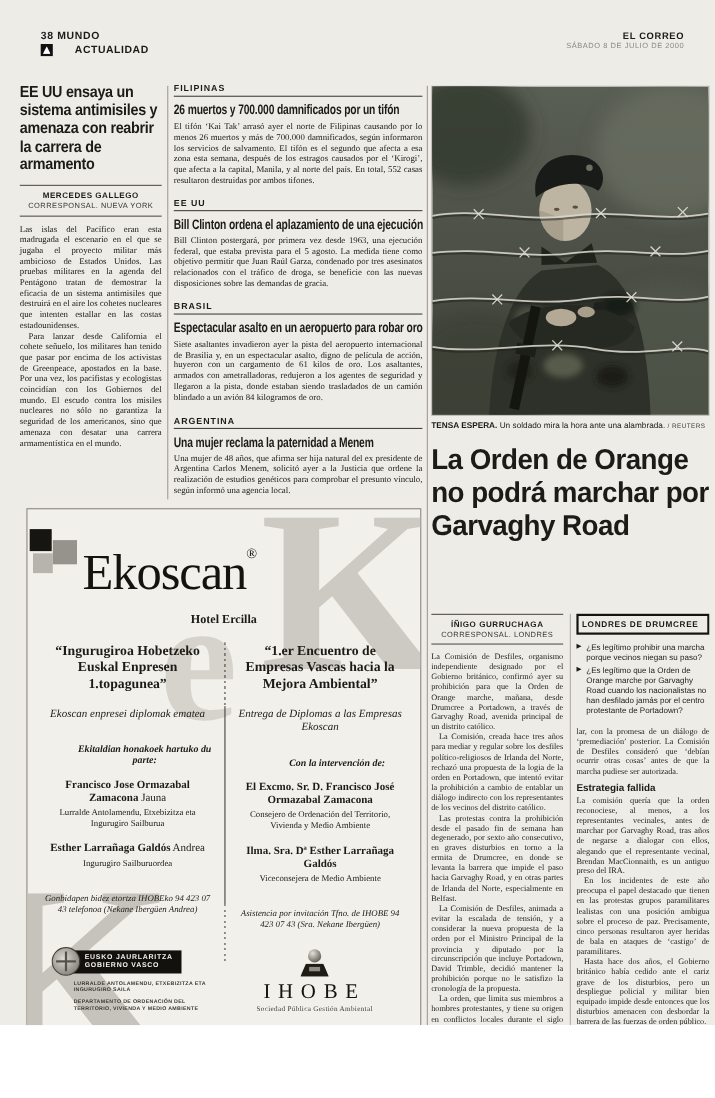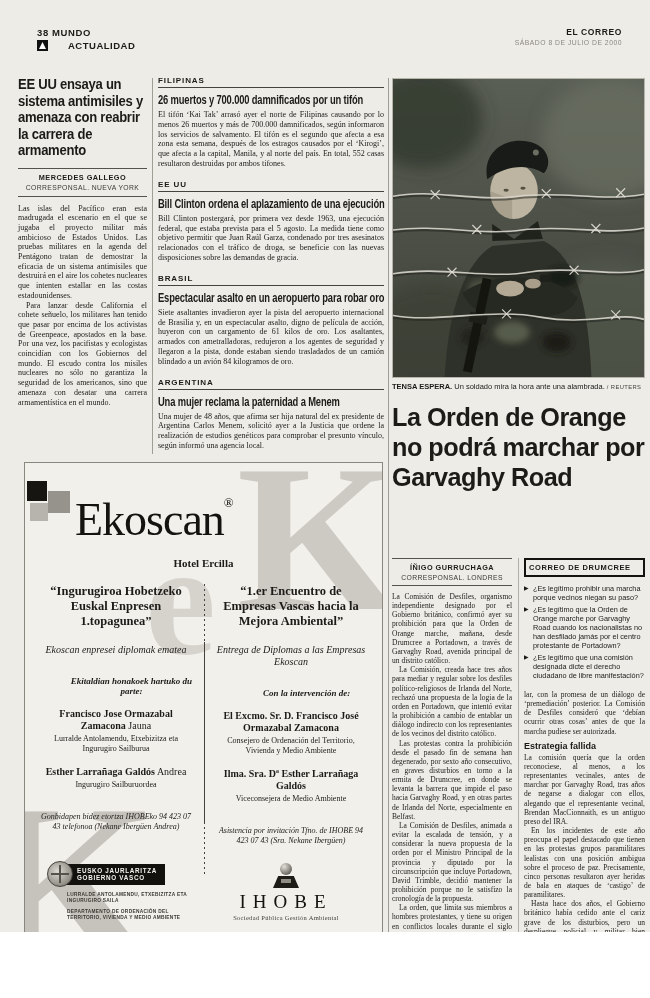--- a/index.html
+++ b/index.html
@@ -250,25 +250,24 @@
       </div>
       <div class="arttxt">
         <p>La Comisión de Desfiles, organismo independiente designado por el Gobierno británico, confirmó ayer su prohibición para que la Orden de Orange marche, mañana, desde Drumcree a Portadown, a través de Garvaghy Road, avenida principal de un distrito católico.</p>
         <p>La Comisión, creada hace tres años para mediar y regular sobre los desfiles político-religiosos de Irlanda del Norte, rechazó una propuesta de la logia de la orden en Portadown, que intentó evitar la prohibición a cambio de entablar un diálogo indirecto con los representantes de los vecinos del distrito católico.</p>
         <p>Las protestas contra la prohibición desde el pasado fin de semana han degenerado, por sexto año consecutivo, en graves disturbios en torno a la ermita de Drumcree, en donde se levanta la barrera que impide el paso hacia Garvaghy Road, y en otras partes de Irlanda del Norte, especialmente en Belfast.</p>
         <p>La Comisión de Desfiles, animada a evitar la escalada de tensión, y a considerar la nueva propuesta de la orden por el Ministro Principal de la provincia y diputado por la circunscripción que incluye Portadown, David Trimble, decidió mantener la prohibición porque no le satisfizo la cronología de la propuesta.</p>
         <p>La orden, que limita sus miembros a hombres protestantes, y tiene su origen en conflictos locales durante el siglo XIX, quería obtener autorización para desfi-</p>
       </div>
     </div>
     <div class="acol2">
-      <div class="dbox">CORREO DE DRUMCREE</div>
+      <div class="dbox">LONDRES DE DRUMCREE</div>
       <div class="dlist">
         <div class="ditem"><span class="arr">▶</span><span>¿Es legítimo prohibir una marcha porque vecinos niegan su paso?</span></div>
         <div class="ditem"><span class="arr">▶</span><span>¿Es legítimo que la Orden de Orange marche por Garvaghy Road cuando los nacionalistas no han desfilado jamás por el centro protestante de Portadown?</span></div>
-        <div class="ditem"><span class="arr">▶</span><span>¿Es legítimo que una comisión designada dicte el derecho ciudadano de libre manifestación?</span></div>
       </div>
       <div class="arttxt">
         <p>lar, con la promesa de un diálogo de ‘premediación’ posterior. La Comisión de Desfiles consideró que ‘debían ocurrir otras cosas’ antes de que la marcha pudiese ser autorizada.</p>
         <div class="crosshead">Estrategia fallida</div>
         <p>La comisión quería que la orden reconociese, al menos, a los representantes vecinales, antes de marchar por Garvaghy Road, tras años de negarse a dialogar con ellos, alegando que el representante vecinal, Brendan MacCionnaith, es un antiguo preso del IRA.</p>
         <p>En los incidentes de este año preocupa el papel destacado que tienen en las protestas grupos paramilitares lealistas con una posición ambigua sobre el proceso de paz. Precisamente, cinco personas resultaron ayer heridas de bala en ataques de ‘castigo’ de paramilitares.</p>
         <p>Hasta hace dos años, el Gobierno británico había cedido ante el cariz grave de los disturbios, pero un despliegue policial y militar bien equipado impide desde entonces que los disturbios amenacen con desbordar la barrera de las fuerzas de orden público.</p>
       </div>
     </div>
   </div>

